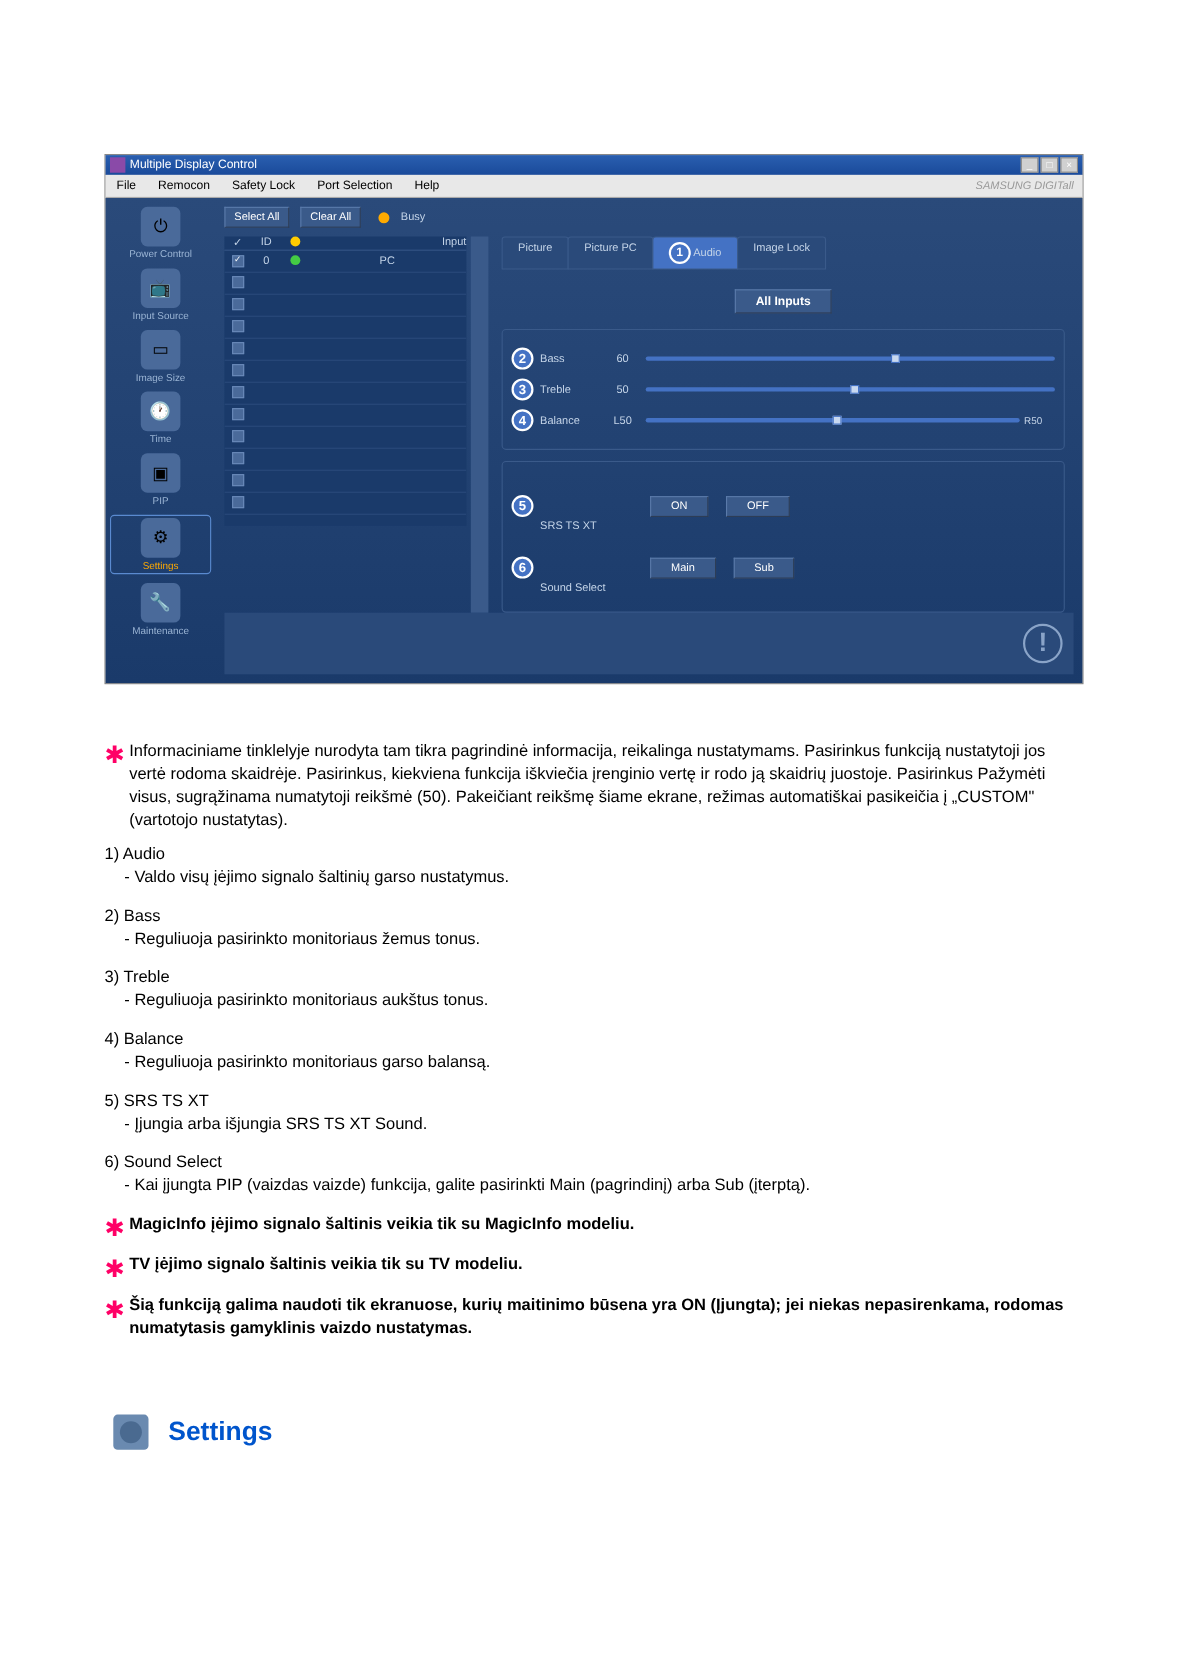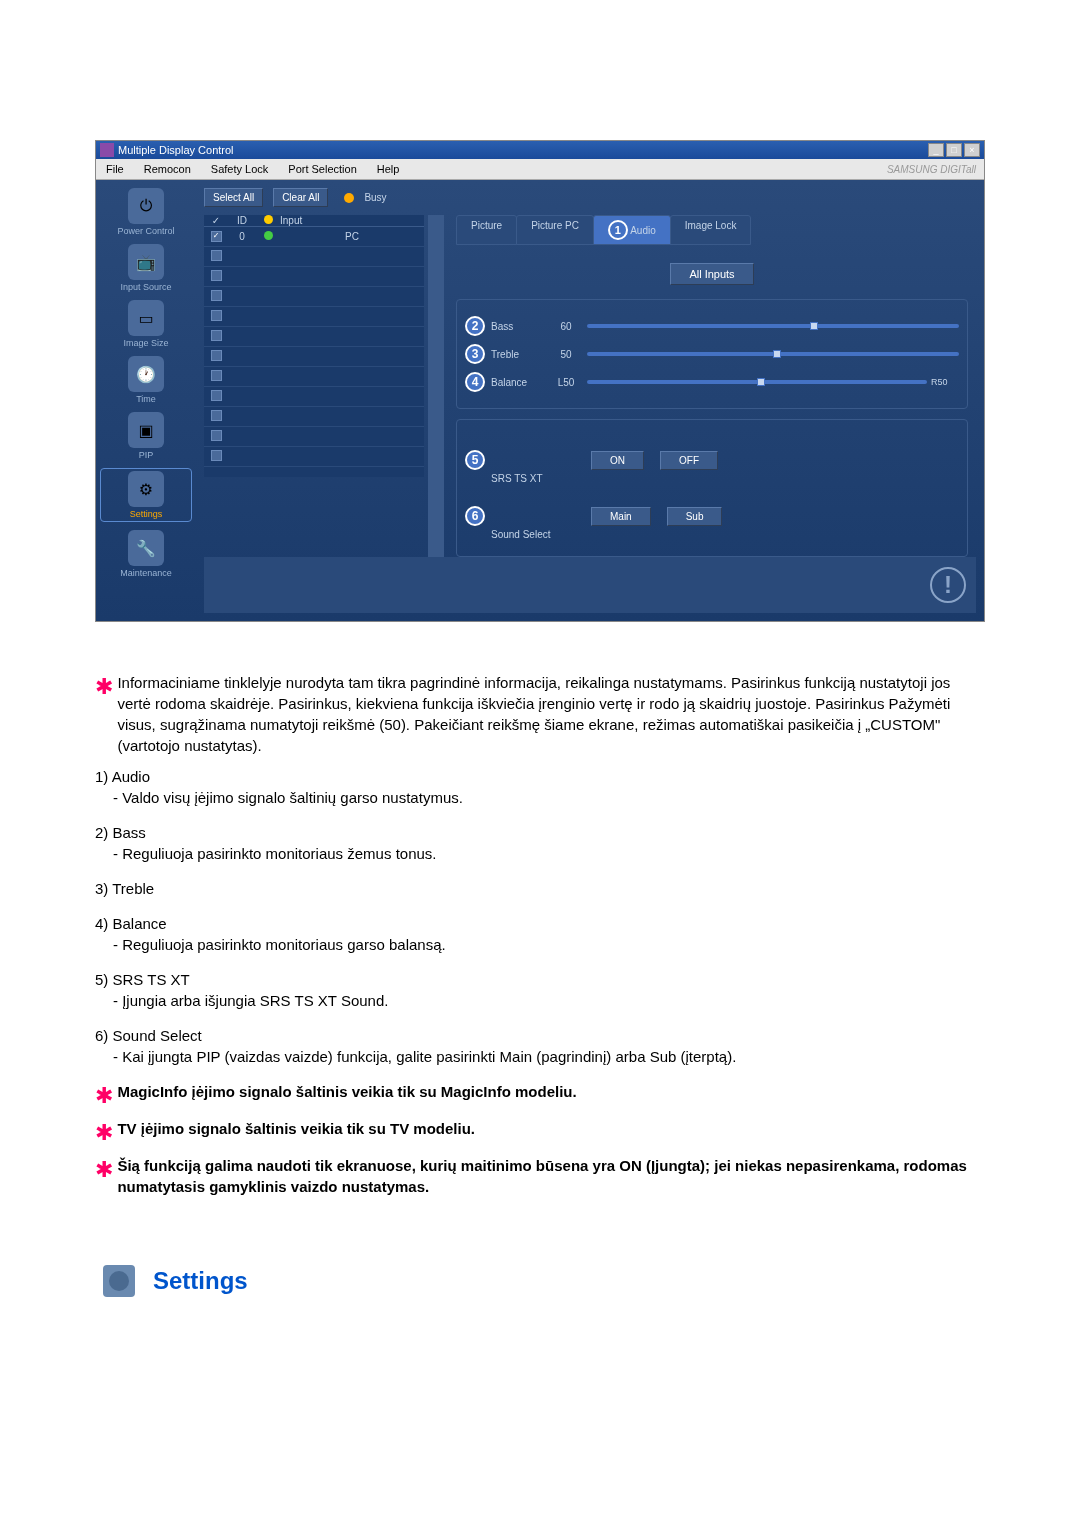--- a/index.html
+++ b/index.html
@@ -30,41 +30,41 @@
 .ctrl-btn { background: #3a5a8a; border: 1px outset #5a7aaa; color: #fff; font-size: 10px; padding: 3px 8px; cursor: pointer; }
 .busy-dot { width: 10px; height: 10px; border-radius: 50%; background: #ffaa00; margin-left: 6px; }
 .busy-label { color: #c4d4e8; font-size: 10px; }
 
 .workspace { display: flex; gap: 4px; }
 .left-panel { width: 220px; }
 .list-header { display: flex; background: #1a3a6a; border-bottom: 1px solid #3a5a8a; font-size: 10px; color: #c4d4e8; }
 .list-header .col-chk { width: 24px; text-align: center; }
 .list-header .col-id { width: 28px; text-align: center; }
 .list-header .col-status { width: 24px; text-align: center; }
-.list-header .col-input { flex: 1; text-align: left; }
+.list-header .col-input { flex: 1; text-align: right; }
 .list-body { height: 250px; overflow-y: auto; background: #1a3a6a; }
 .list-row { display: flex; border-bottom: 1px solid #2a4a7a; font-size: 10px; color: #c4d4e8; height: 20px; align-items: center; }
 .list-row .col-chk { width: 24px; text-align: center; }
 .list-row .col-id { width: 28px; text-align: center; }
 .list-row .col-status { width: 24px; text-align: center; }
 .list-row .col-input { flex: 1; text-align: center; }
 .chk { width: 11px; height: 11px; background: #4a6a9a; border: 1px solid #6a8aba; display: inline-block; }
 .chk.checked::after { content: "✓"; font-size: 8px; color: #fff; position: relative; top: -3px; }
 .status-dot { width: 9px; height: 9px; border-radius: 50%; display: inline-block; }
 .status-dot.yellow { background: #ffcc00; }
 .status-dot.green { background: #44cc44; }
 .scrollbar { width: 16px; background: #3a5a8a; }
 
 .right-panel { flex: 1; padding: 0 8px; }
 .tabs { display: flex; font-size: 10px; color: #c4d4e8; }
 .tab { padding: 4px 14px; background: #2a4a7a; border: 1px solid #3a5a8a; cursor: pointer; border-radius: 3px 3px 0 0; margin-right: -1px; }
 .tab.active { background: #4472c4; position: relative; }
 .tab-badge { background: #4472c4; border: 2px solid #fff; border-radius: 50%; width: 20px; height: 20px; display: inline-flex; align-items: center; justify-content: center; font-weight: bold; color: #fff; font-size: 11px; }
 
-.all-inputs-btn { background: #3a5a8a; border: 1px outset #5a7aaa; color: #fff; font-size: 11px; padding: 4px 18px; margin: 18px auto 14px; display: block; cursor: pointer; font-weight: normal; }
+.all-inputs-btn { background: #3a5a8a; border: 1px outset #5a7aaa; color: #fff; font-size: 11px; padding: 4px 18px; margin: 18px auto 14px; display: block; cursor: pointer; font-weight: bold; }
 
 .slider-group { border: 1px solid #3a5a8a; border-radius: 4px; padding: 8px; margin-bottom: 10px; }
 .slider-row { display: flex; align-items: center; margin: 8px 0; font-size: 10px; color: #c4d4e8; }
 .num-badge { background: #4472c4; border: 2px solid #fff; border-radius: 50%; width: 20px; height: 20px; display: inline-flex; align-items: center; justify-content: center; font-weight: bold; color: #fff; font-size: 12px; margin-right: 6px; }
 .slider-label { width: 60px; }
 .slider-val { width: 30px; text-align: center; margin-right: 6px; }
 .slider-track { flex: 1; height: 4px; background: #4472c4; position: relative; border-radius: 2px; }
 .slider-thumb { position: absolute; top: -2px; width: 8px; height: 8px; background: #c8d8f0; border: 1px solid #4472c4; }
 .slider-end { width: 28px; font-size: 9px; color: #c4d4e8; margin-left: 4px; }
 
@@ -316,20 +316,21 @@
         <div class="item">
           <div class="item-title">1) Audio</div>
     <div class="item-desc">- Valdo visų įėjimo signalo šaltinių garso nustatymus.</div>
         </div>
         <div class="item">
           <div class="item-title">2) Bass</div>
     <div class="item-desc">- Reguliuoja pasirinkto monitoriaus žemus tonus.</div>
         </div>
         <div class="item">
           <div class="item-title">3) Treble</div>
+    <div class="item-desc">- Reguliuoja pasirinkto monitoriaus aukštus tonus.</div>
         </div>
         <div class="item">
           <div class="item-title">4) Balance</div>
     <div class="item-desc">- Reguliuoja pasirinkto monitoriaus garso balansą.</div>
         </div>
         <div class="item">
           <div class="item-title">5) SRS TS XT</div>
     <div class="item-desc">- Įjungia arba išjungia SRS TS XT Sound.</div>
         </div>
         <div class="item">

